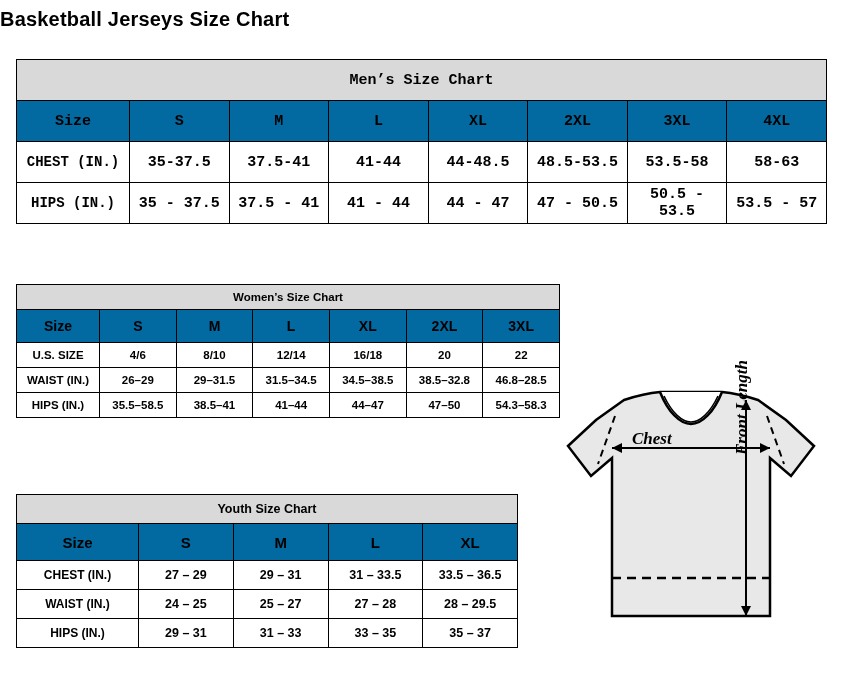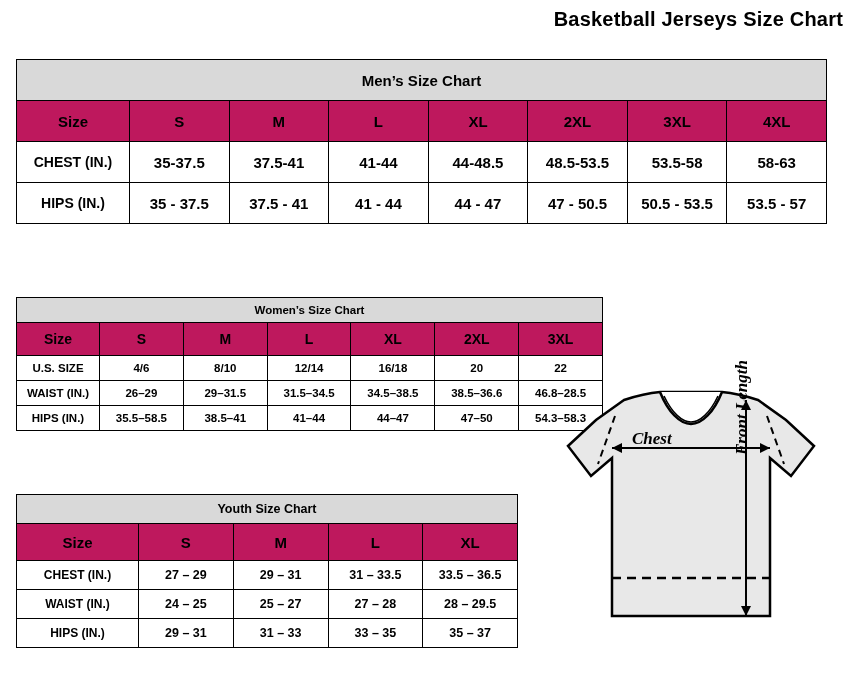--- a/index.html
+++ b/index.html
@@ -9,21 +9,21 @@
   }
   body {
     width: 843px;
     height: 679px;
     font-family: "Liberation Sans", sans-serif;
     color: #000000;
     position: relative;
     overflow: hidden;
   }
   .page-title {
-    text-align: right;
+    text-align: left;
     font-size: 20px;
     font-weight: bold;
     margin: 8px 0 0 0;
     letter-spacing: 0.2px;
   }
 
   table {
     border-collapse: collapse;
     table-layout: fixed;
   }
@@ -34,41 +34,42 @@
     font-weight: bold;
     background: #ffffff;
   }
   .caption-cell {
     background: #d9d9d9;
     font-size: 17px;
     font-weight: bold;
     height: 36px;
   }
   .hdr-cell {
-    background: #be185d;
+    background: #0369a1;
     font-weight: bold;
   }
 
   
   #men-table {
     position: absolute;
     left: 16px;
     top: 59px;
     width: 811px;
+    font-family: Liberation Mono, monospace;
   }
   #men-table td { height: 38px; font-size: 15px; }
   #men-table .rowlabel { font-size: 14px; }
   #men-table col.c0 { width: 113px; }
 
   
   #women-table {
     position: absolute;
     left: 16px;
-    top: 297px;
-    width: 587px;
+    top: 284px;
+    width: 544px;
   }
   #women-table td { height: 22px; font-size: 11.5px; }
   #women-table .hdr-cell { font-size: 14px; height: 30px; }
   #women-table .rowlabel { font-size: 11.5px; }
   #women-table col.c0 { width: 83px; }
 
   
   #youth-table {
     position: absolute;
     left: 16px;
@@ -193,21 +194,21 @@
       <td>16/18</td>
       <td>20</td>
       <td>22</td>
     </tr>
     <tr>
       <td class="rowlabel">WAIST  (IN.)</td>
       <td>26–29</td>
       <td>29–31.5</td>
       <td>31.5–34.5</td>
       <td>34.5–38.5</td>
-      <td>38.5–36.6</td>
+      <td>38.5–32.8</td>
       <td>46.8–28.5</td>
     </tr>
     <tr>
       <td class="rowlabel">HIPS  (IN.)</td>
       <td>35.5–58.5</td>
       <td>38.5–41</td>
       <td>41–44</td>
       <td>44–47</td>
       <td>47–50</td>
       <td>54.3–58.3</td>

